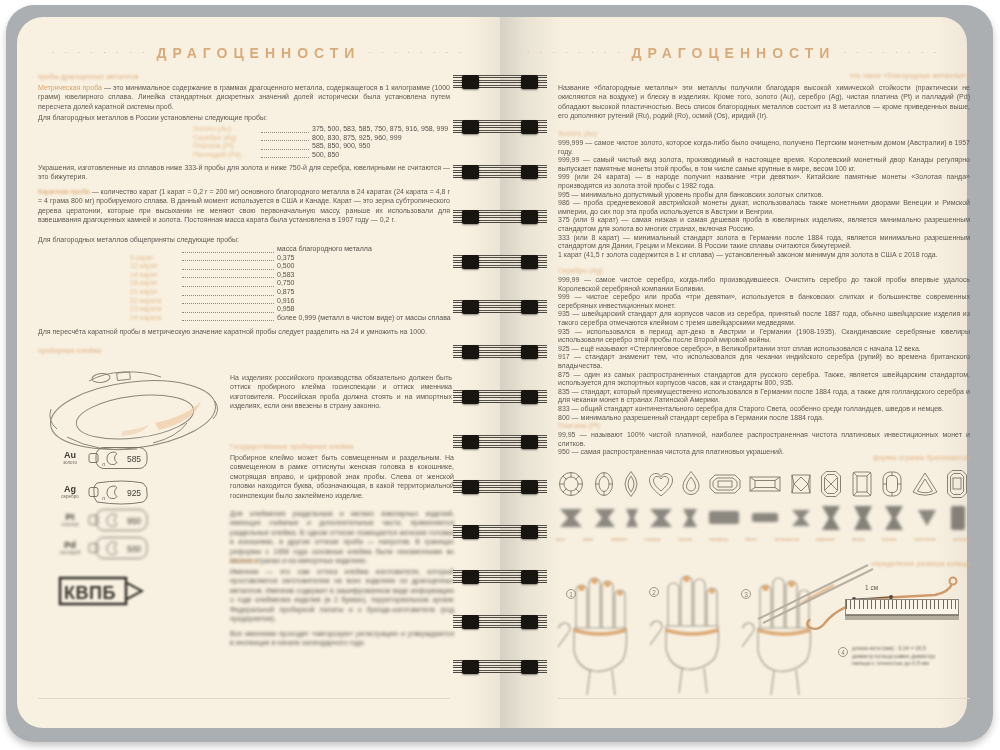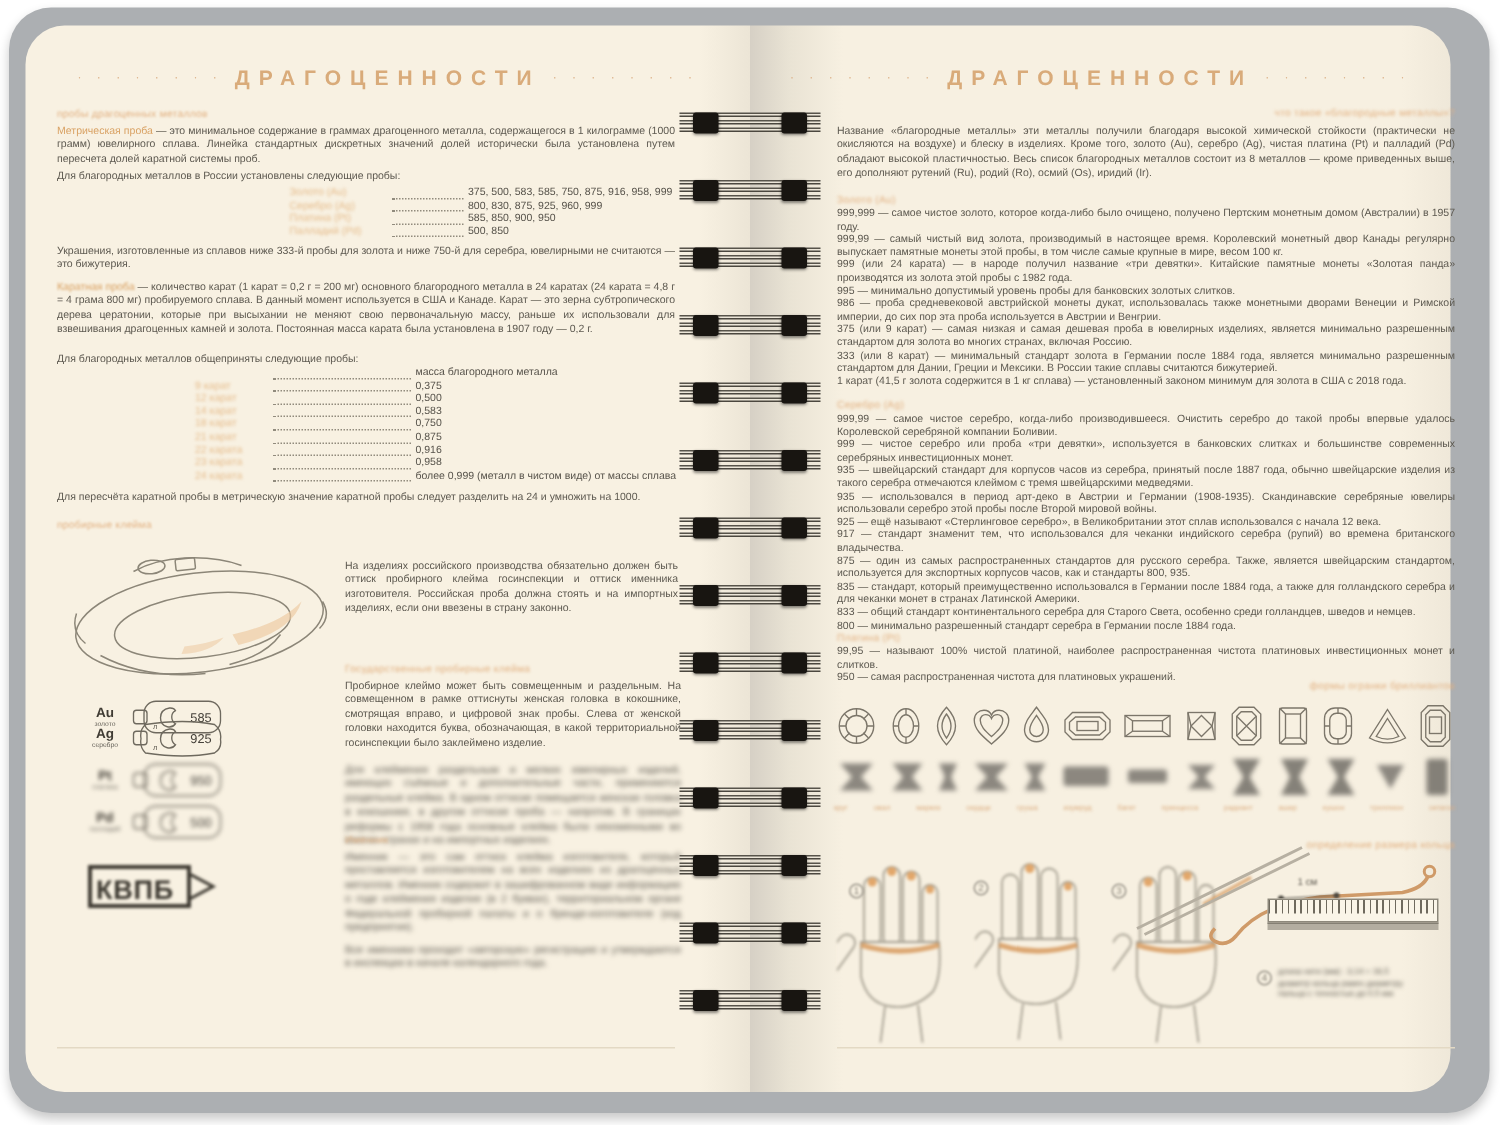--- a/index.html
+++ b/index.html
@@ -185,21 +185,21 @@
       <ellipse cx="64" cy="19" rx="9" ry="4.5" transform="rotate(-6 64 19)"></ellipse>
       <rect x="80" y="13.5" width="13" height="7.5" rx="1" transform="rotate(-6 86 17)"></rect>
       <path d="M30,78 q30,16 70,12 M150,64 q-10,14 -34,20"></path>
     </g>
     <path d="M118,64 q32,-7 46,-22 q-6,20 -42,29 z" fill="#ecc9a0" opacity="0.65"></path>
     <path d="M86,72 q16,-2 26,-6 q-8,10 -28,11 z" fill="#ecc9a0" opacity="0.55"></path>
   </svg>
 
   <div class="pg-text" style="left:213px; top:356px; width:222px;">На изделиях российского производства обязательно должен быть оттиск пробирного клейма госинспекции и оттиск именника изготовителя. Российская проба должна стоять и на импортных изделиях, если они ввезены в страну законно.</div>
 
-  <div class="stamp-row" style="left:40px; top:448px;">
+  <div class="stamp-row" style="left:40px; top:428px;">
     <span class="stamp-sym">
         <span class="s1">Au</span>
         <span class="s2">золото</span>
       </span>
     <svg width="62" height="26" viewBox="0 0 62 26">
       <g fill="none" stroke="#6e695e" stroke-width="0.9">
         <rect x="2" y="8.5" width="9" height="9" rx="2"></rect>
         <rect x="9" y="2.5" width="51" height="21" rx="8"></rect>
         <path d="M26,7 q-6,1 -6,6.5 q0,5 4.5,6 q3.5,.8 5.5,-2 q-2.5,-1.5 -2.5,-4.5 q0,-3 2.5,-4.2 q-1,-2 -4,-1.8 z"></path>
       </g>

